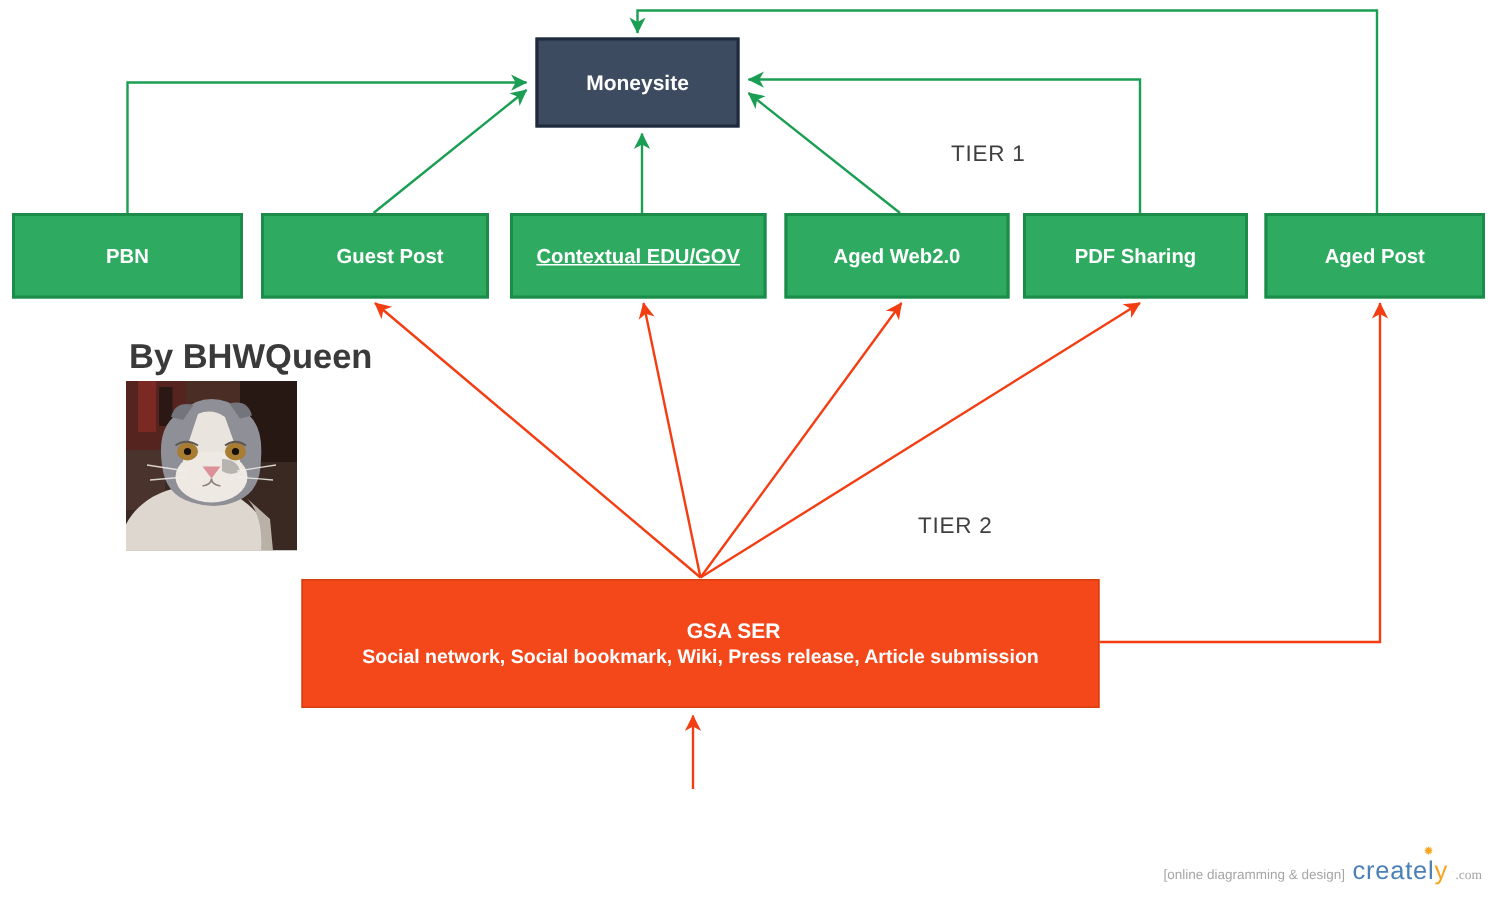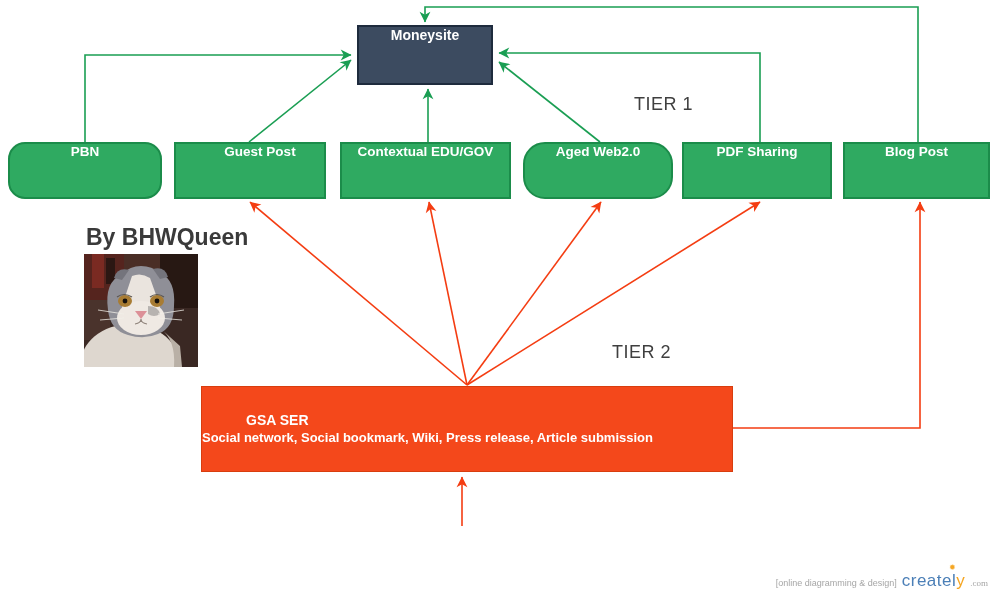--- a/index.html
+++ b/index.html
@@ -4,40 +4,40 @@
 <style>
   html,body{margin:0;padding:0;}
   body{
     width:1000px;height:600px;background:#ffffff;overflow:hidden;position:relative;
     font-family:"Liberation Sans", sans-serif;
   }
   .canvas{position:absolute;inset:0;width:1000px;height:600px;}
   #edges-svg{position:absolute;left:0;top:0;width:1000px;height:600px;pointer-events:none;}
 
   .node{
-    position:absolute;display:flex;align-items:flex-start;justify-content:center;
+    position:absolute;display:flex;align-items:center;justify-content:center;
     box-sizing:border-box;text-align:center;color:#ffffff;font-weight:bold;
   }
   .node.green{background:#2faa61;border:2px solid #1b8c4a;font-size:13.5px;}
   .node.navy{background:#3c4b60;border:2px solid #1e2b3d;font-size:14px;}
   .node.red{background:#f4481b;border:1px solid #d83d0e;font-size:14px;}
 
   .moneysite{left:357px;top:25px;width:136px;height:60px;}
   .pbn{left:8px;top:142px;width:154px;height:57px;}
   .guest{left:174px;top:142px;width:152px;height:57px;padding-left:20px;}
-  .contextual{left:340px;top:142px;width:171px;height:57px;}
+  .contextual{left:340px;top:142px;width:171px;height:57px;text-decoration:underline;}
   .aged{left:523px;top:142px;width:150px;height:57px;}
   .pdf{left:682px;top:142px;width:150px;height:57px;}
   .blog{left:843px;top:142px;width:147px;height:57px;}
   .gsa{left:201px;top:386px;width:532px;height:86px;flex-direction:column;line-height:1.25;}
   .gsa .gsa-title{font-size:14px;margin-left:44px;}
   .gsa .gsa-sub{font-size:13px;}
   .indexer{left:378px;top:527px;width:169px;height:61px;}
 
-  .tier-label{position:absolute;color:#3f3f3f;font-size:18px;letter-spacing:.5px;}
+  .tier-label{position:absolute;color:#3f3f3f;font-size:15px;letter-spacing:.5px;}
   .tier1{left:634px;top:94px;}
   .tier2{left:612px;top:342px;}
 
   .author{position:absolute;left:86px;top:224px;font-size:23px;font-weight:600;color:#3a3a3a;}
   .cat{position:absolute;left:84px;top:254px;width:114px;height:113px;}
 
   .watermark{
     position:absolute;right:12px;bottom:9px;display:flex;align-items:baseline;gap:5px;
     cursor:pointer;user-select:none;
   }
@@ -74,37 +74,37 @@
       <polyline points="467,385 601,202" fill="none" stroke="#f43d12" stroke-width="1.6" marker-end="url(#arrow-red)"></polyline>
       <polyline points="467,385 760,202" fill="none" stroke="#f43d12" stroke-width="1.6" marker-end="url(#arrow-red)"></polyline>
       <polyline points="733,428 920,428 920,202" fill="none" stroke="#f43d12" stroke-width="1.6" marker-end="url(#arrow-red)"></polyline>
       <polyline points="462,526 462,477" fill="none" stroke="#f43d12" stroke-width="1.6" marker-end="url(#arrow-red)"></polyline>
     </svg>
 
   <div class="node navy moneysite" style="background: rgb(60, 75, 96); border-color: rgb(30, 43, 61);">
     <span>Moneysite</span>
   </div>
 
-  <div class="node green pbn" style="background: rgb(47, 170, 97); border-color: rgb(27, 140, 74); border-radius: 17px;">
+  <div class="node green pbn" style="background: rgb(47, 170, 97); border-color: rgb(27, 140, 74);">
     <span>PBN</span>
   </div>
   <div class="node green guest" style="background: rgb(47, 170, 97); border-color: rgb(27, 140, 74);">
     <span>Guest Post</span>
   </div>
   <div class="node green contextual" style="background: rgb(47, 170, 97); border-color: rgb(27, 140, 74);">
     <span>Contextual EDU/GOV</span>
   </div>
-  <div class="node green aged" style="background: rgb(47, 170, 97); border-color: rgb(27, 140, 74); border-radius: 22px;">
+  <div class="node green aged" style="background: rgb(47, 170, 97); border-color: rgb(27, 140, 74);">
     <span>Aged Web2.0</span>
   </div>
   <div class="node green pdf" style="background: rgb(47, 170, 97); border-color: rgb(27, 140, 74);">
     <span>PDF Sharing</span>
   </div>
   <div class="node green blog" style="background: rgb(47, 170, 97); border-color: rgb(27, 140, 74);">
-    <span>Blog Post</span>
+    <span>Aged Post</span>
   </div>
 
   <div class="tier-label tier1">TIER 1</div>
   <div class="tier-label tier2">TIER 2</div>
 
   <div class="author">By BHWQueen</div>
 
   <svg class="cat" viewBox="0 0 114 113" aria-label="cat photo">
     <rect width="114" height="113" fill="#3a2823"></rect>
     <rect x="0" y="0" width="40" height="46" fill="#55241e"></rect>

